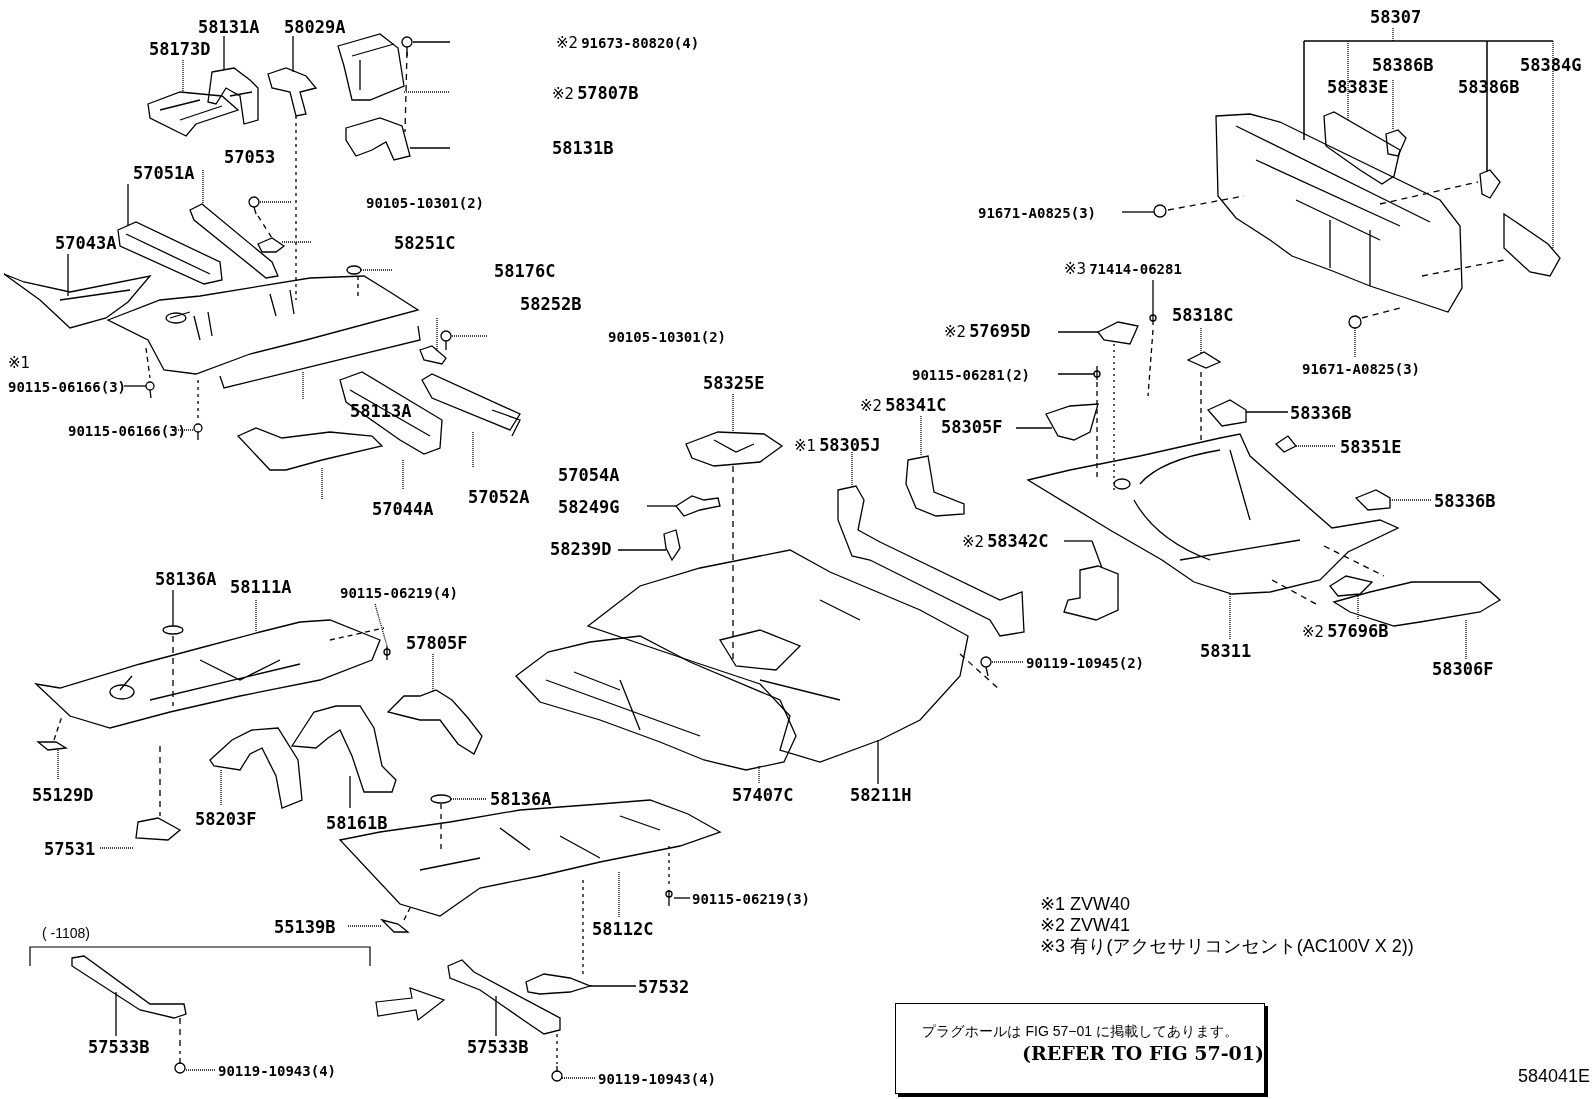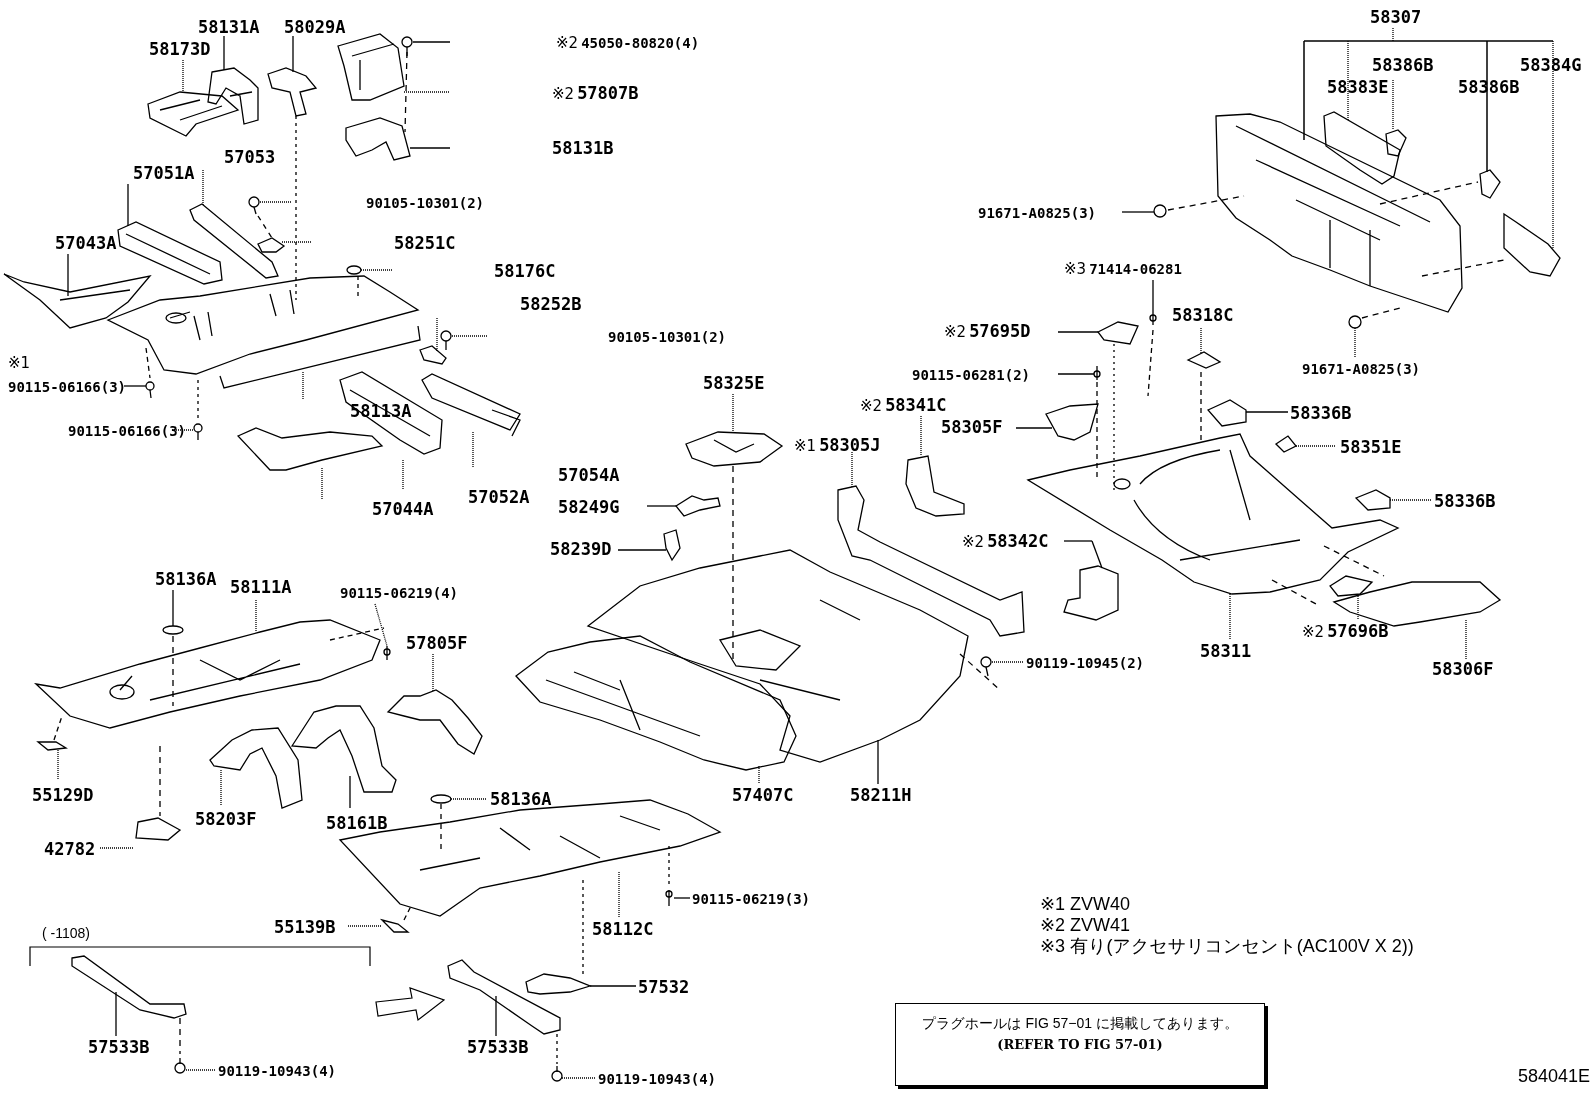--- a/index.html
+++ b/index.html
@@ -7,22 +7,22 @@
          font-family:"DejaVu Sans Mono","Liberation Mono",monospace; color:#000; }
   #diagram { position:absolute; left:0; top:0; width:1592px; height:1099px; }
   .lbl { position:absolute; font-family:"DejaVu Sans Mono","Liberation Mono",monospace;
          font-weight:bold; font-size:17px; line-height:18px; white-space:nowrap; letter-spacing:0px; color:#000; }
   .lbl.sm { font-size:14px; font-weight:bold; }
   .lbl .mark { font-family:"DejaVu Sans","Liberation Sans",sans-serif; font-weight:normal; font-size:15px; margin-right:3px; }
   .notes { position:absolute; left:1040px; top:894px; font-family:"Liberation Sans","DejaVu Sans",sans-serif;
            font-size:18px; line-height:21px; }
   .notebox { position:absolute; left:895px; top:1003px; width:368px; height:73px; border:1.5px solid #000;
              box-shadow:3px 3px 0 #000; background:#fff; text-align:center;
-             font-family:"Liberation Sans","DejaVu Sans",sans-serif; font-size:14px; line-height:22px; padding-top:8px; }
-  .notebox .ref { font-family:"DejaVu Serif","Liberation Serif",serif; font-weight:bold; font-size:13px; }
+             font-family:"Liberation Sans","DejaVu Sans",sans-serif; font-size:14px; line-height:22px; padding-top:16px; }
+  .notebox .ref { font-family:"DejaVu Serif","Liberation Serif",serif; font-weight:bold; font-size:19px;text-align:right; }
   .figid { position:absolute; left:1518px; top:1066px; font-family:"Liberation Sans","DejaVu Sans",sans-serif; font-size:18px; }
   .range { position:absolute; left:42px; top:925px; font-family:"Liberation Sans","DejaVu Sans",sans-serif; font-size:14px; }
 </style>
 </head>
 <body>
 
 <svg id="diagram" viewBox="0 0 1592 1099" xmlns="http://www.w3.org/2000/svg" fill="none" stroke="#000" stroke-width="1.3">
 
   <g>
     <path d="M148,104 L180,92 L222,96 L238,110 L196,124 L186,136 L150,118 Z M160,110 L200,100 M180,120 L222,106"></path>
@@ -352,21 +352,21 @@
   <g>
       <path d="M526,982 L544,974 L570,978 L590,986 L570,992 L540,994 L528,992 Z"></path>
     </g>
   <line x1="590" y1="986" x2="636" y2="986"></line>
   <line x1="583" y1="880" x2="583" y2="974" stroke-dasharray="3 4"></line>
 </svg>
 
 <div class="lbl" style="left:149px;top:40px">58173D</div>
 <div class="lbl" style="left:198px;top:18px">58131A</div>
 <div class="lbl" style="left:284px;top:18px">58029A</div>
-<div class="lbl sm" style="left:556px;top:34px"><span class="mark">※2</span><span>45050-80820(4)</span></div>
+<div class="lbl sm" style="left:556px;top:34px"><span class="mark">※2</span><span>91673-80820(4)</span></div>
 <div class="lbl" style="left:552px;top:84px"><span class="mark">※2</span><span>57807B</span></div>
 <div class="lbl" style="left:552px;top:139px">58131B</div>
 <div class="lbl" style="left:133px;top:164px">57051A</div>
 <div class="lbl" style="left:224px;top:148px">57053</div>
 <div class="lbl sm" style="left:366px;top:194px">90105-10301(2)</div>
 <div class="lbl" style="left:394px;top:234px">58251C</div>
 <div class="lbl" style="left:55px;top:234px">57043A</div>
 <div class="lbl" style="left:494px;top:262px">58176C</div>
 <div class="lbl" style="left:520px;top:295px">58252B</div>
 <div class="lbl sm" style="left:608px;top:328px">90105-10301(2)</div>
@@ -403,21 +403,21 @@
 <div class="lbl" style="left:1302px;top:622px"><span class="mark">※2</span><span>57696B</span></div>
 <div class="lbl" style="left:1432px;top:660px">58306F</div>
 <div class="lbl" style="left:155px;top:570px">58136A</div>
 <div class="lbl" style="left:230px;top:578px">58111A</div>
 <div class="lbl sm" style="left:340px;top:584px">90115-06219(4)</div>
 <div class="lbl" style="left:406px;top:634px">57805F</div>
 <div class="lbl" style="left:32px;top:786px">55129D</div>
 <div class="lbl" style="left:195px;top:810px">58203F</div>
 <div class="lbl" style="left:326px;top:814px">58161B</div>
 <div class="lbl" style="left:490px;top:790px">58136A</div>
-<div class="lbl" style="left:44px;top:840px">42782</div>
+<div class="lbl" style="left:44px;top:840px">57531</div>
 <div class="lbl" style="left:732px;top:786px">57407C</div>
 <div class="lbl" style="left:850px;top:786px">58211H</div>
 <div class="lbl sm" style="left:692px;top:890px">90115-06219(3)</div>
 <div class="lbl" style="left:592px;top:920px">58112C</div>
 <div class="lbl" style="left:274px;top:918px">55139B</div>
 <div class="lbl" style="left:638px;top:978px">57532</div>
 <div class="lbl" style="left:88px;top:1038px">57533B</div>
 <div class="lbl" style="left:467px;top:1038px">57533B</div>
 <div class="lbl sm" style="left:218px;top:1062px">90119-10943(4)</div>
 <div class="lbl sm" style="left:598px;top:1070px">90119-10943(4)</div>

